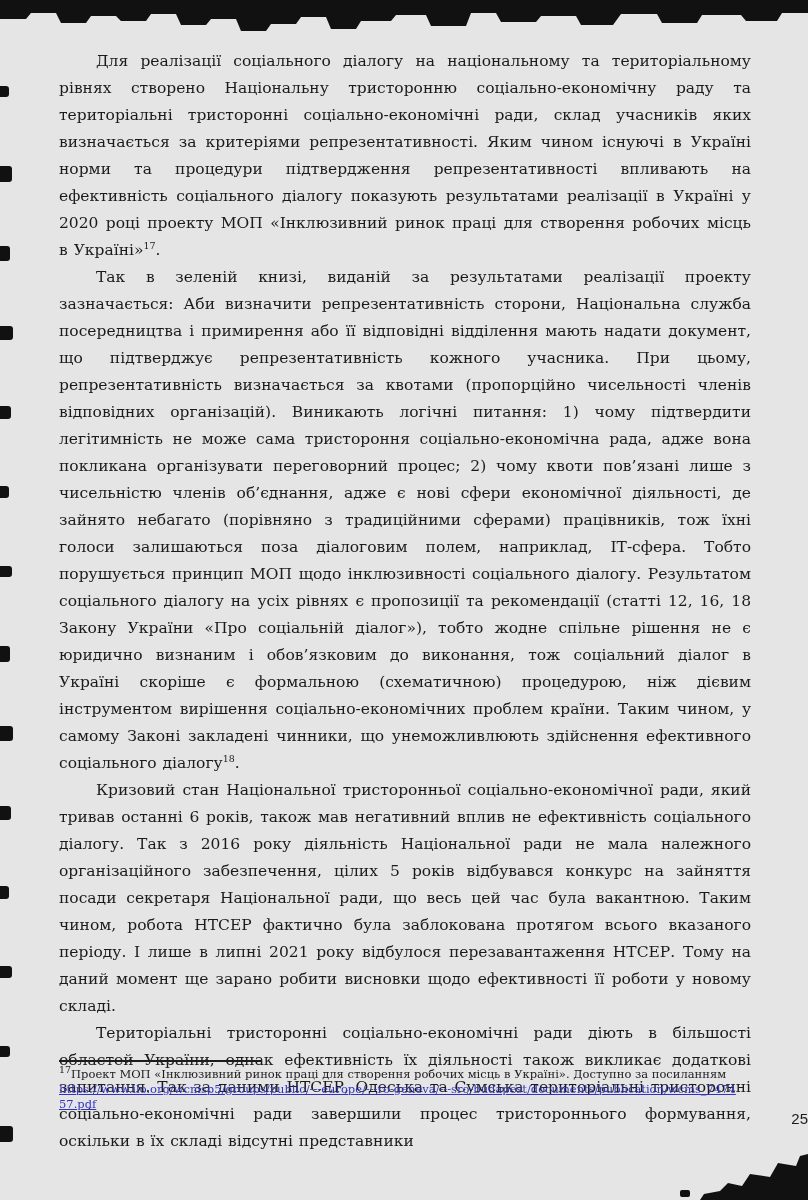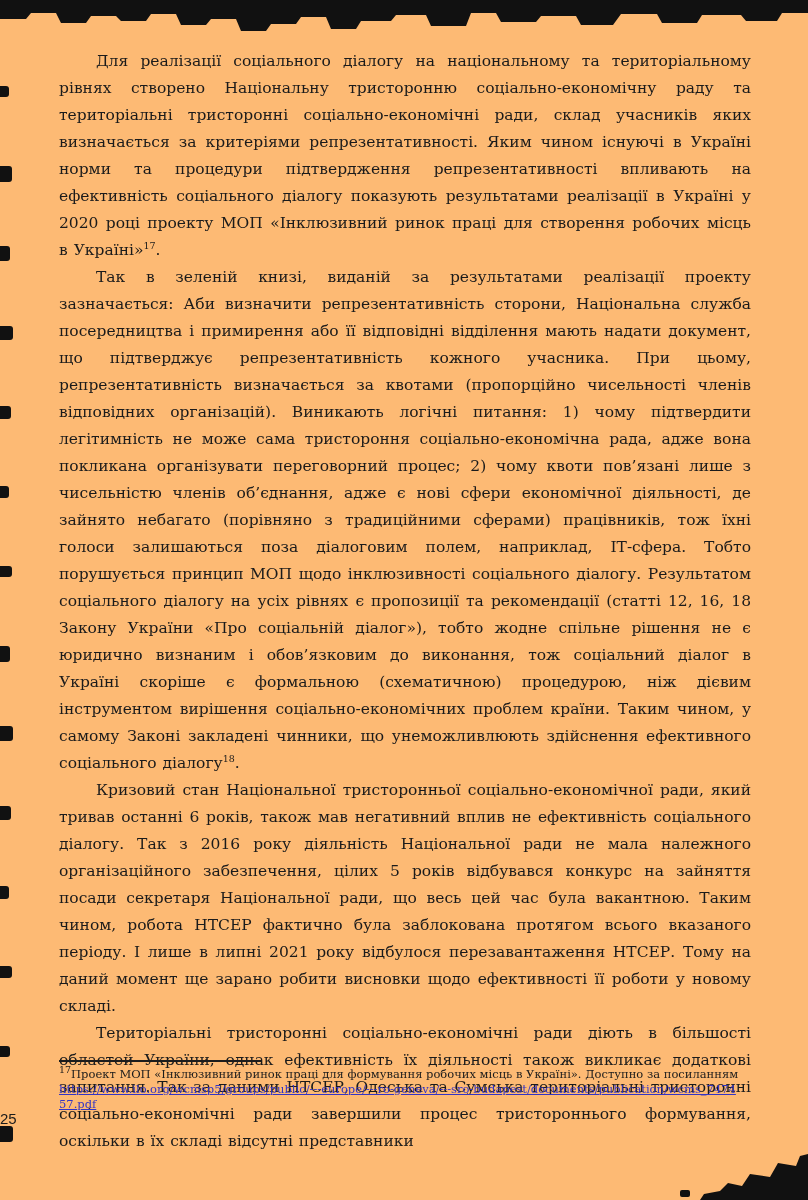--- a/index.html
+++ b/index.html
@@ -4,21 +4,21 @@
 <style>
   html, body {
     margin: 0;
     padding: 0;
     background: #ffffff;
   }
   .page {
     position: relative;
     width: 808px;
     height: 1200px;
-    background: #fdba74;
+    background: #e5e5e5;
     overflow: hidden;
     font-family: "DejaVu Serif", "Liberation Serif", serif;
     color: #1b1b1b;
   }
   
   .artifact { position: absolute; pointer-events: none; }
   .artifact-top { top: 0; left: 0; }
   .artifact-bottom-right { right: 0; bottom: 0; }
   .edge-mark {
     position: absolute;
@@ -65,21 +65,21 @@
   .footnote a {
     text-decoration: underline;
     word-break: break-all;
   }
   
   .page-number {
     position: absolute;
     left: 0;
     right: 0;
     top: 1110px;
-    text-align: left;
+    text-align: right;
     font-family: "Liberation Sans", sans-serif;
     font-size: 15px;
     color: #1b1b1b;
   }
 </style>
 </head>
 <body>
 
 <div class="page" style="color: rgb(27, 27, 27);">
 
@@ -119,20 +119,20 @@
   <main class="body-text" id="body-text">
       <p class="para">Для реалізації соціального діалогу на національному та територіальному рівнях створено Національну тристоронню соціально-економічну раду та територіальні тристоронні соціально-економічні ради, склад учасників яких визначається за критеріями репрезентативності. Яким чином існуючі в Україні норми та процедури підтвердження репрезентативності впливають на ефективність соціального діалогу показують результатами реалізації в Україні у 2020 році проекту МОП «Інклюзивний ринок праці для створення робочих місць в Україні»<sup>17</sup>.</p>
       <p class="para">Так в зеленій книзі, виданій за результатами реалізації проекту зазначається: Аби визначити репрезентативність сторони, Національна служба посередництва і примирення або її відповідні відділення мають надати документ, що підтверджує репрезентативність кожного учасника. При цьому, репрезентативність визначається за квотами (пропорційно чисельності членів відповідних організацій). Виникають логічні питання: 1) чому підтвердити легітимність не може сама тристороння соціально-економічна рада, адже вона покликана організувати переговорний процес; 2) чому квоти пов’язані лише з чисельністю членів об’єднання, адже є нові сфери економічної діяльності, де зайнято небагато (порівняно з традиційними сферами) працівників, тож їхні голоси залишаються поза діалоговим полем, наприклад, ІТ-сфера. Тобто порушується принцип МОП щодо інклюзивності соціального діалогу. Результатом соціального діалогу на усіх рівнях є пропозиції та рекомендації (статті 12, 16, 18 Закону України «Про соціальній діалог»), тобто жодне спільне рішення не є юридично визнаним і обов’язковим до виконання, тож соціальний діалог в Україні скоріше є формальною (схематичною) процедурою, ніж дієвим інструментом вирішення соціально-економічних проблем країни. Таким чином, у самому Законі закладені чинники, що унеможливлюють здійснення ефективного соціального діалогу<sup>18</sup>.</p>
       <p class="para">Кризовий стан Національної тристоронньої соціально-економічної ради, який тривав останні 6 років, також мав негативний вплив не ефективність соціального діалогу. Так з 2016 року діяльність Національної ради не мала належного організаційного забезпечення, цілих 5 років відбувався конкурс на зайняття посади секретаря Національної ради, що весь цей час була вакантною. Таким чином, робота НТСЕР фактично була заблокована протягом всього вказаного періоду. І лише в липні 2021 року відбулося перезавантаження НТСЕР. Тому на даний момент ще зарано робити висновки щодо ефективності її роботи у новому складі.</p>
       <p class="para">Територіальні тристоронні соціально-економічні ради діють в більшості областей України, однак ефективність їх діяльності також викликає додаткові запитання. Так за даними НТСЕР, Одеська та Сумська територіальні тристоронні соціально-економічні ради завершили процес тристороннього формування, оскільки в їх складі відсутні представники</p>
     </main>
 
   <section class="footnote-area">
     <div class="fn-separator"></div>
     <div class="footnote">
-      <sup>17</sup><span>Проект МОП «Інклюзивний ринок праці для формування робочих місць в Україні». Доступно за посиланням</span><br>
+      <sup>17</sup><span>Проект МОП «Інклюзивний ринок праці для створення робочих місць в Україні». Доступно за посиланням</span><br>
       <a href="#" id="footnote-link" style="color: rgb(52, 52, 196);">https://www.ilo.org/wcmsp5/groups/public/---europe/---ro-geneva/---sro-budapest/documents/publication/wcms_747457.pdf</a>
     </div>
   </section>
 
   <div class="page-number">25</div>
 
 </div>
 
 </body></html>

